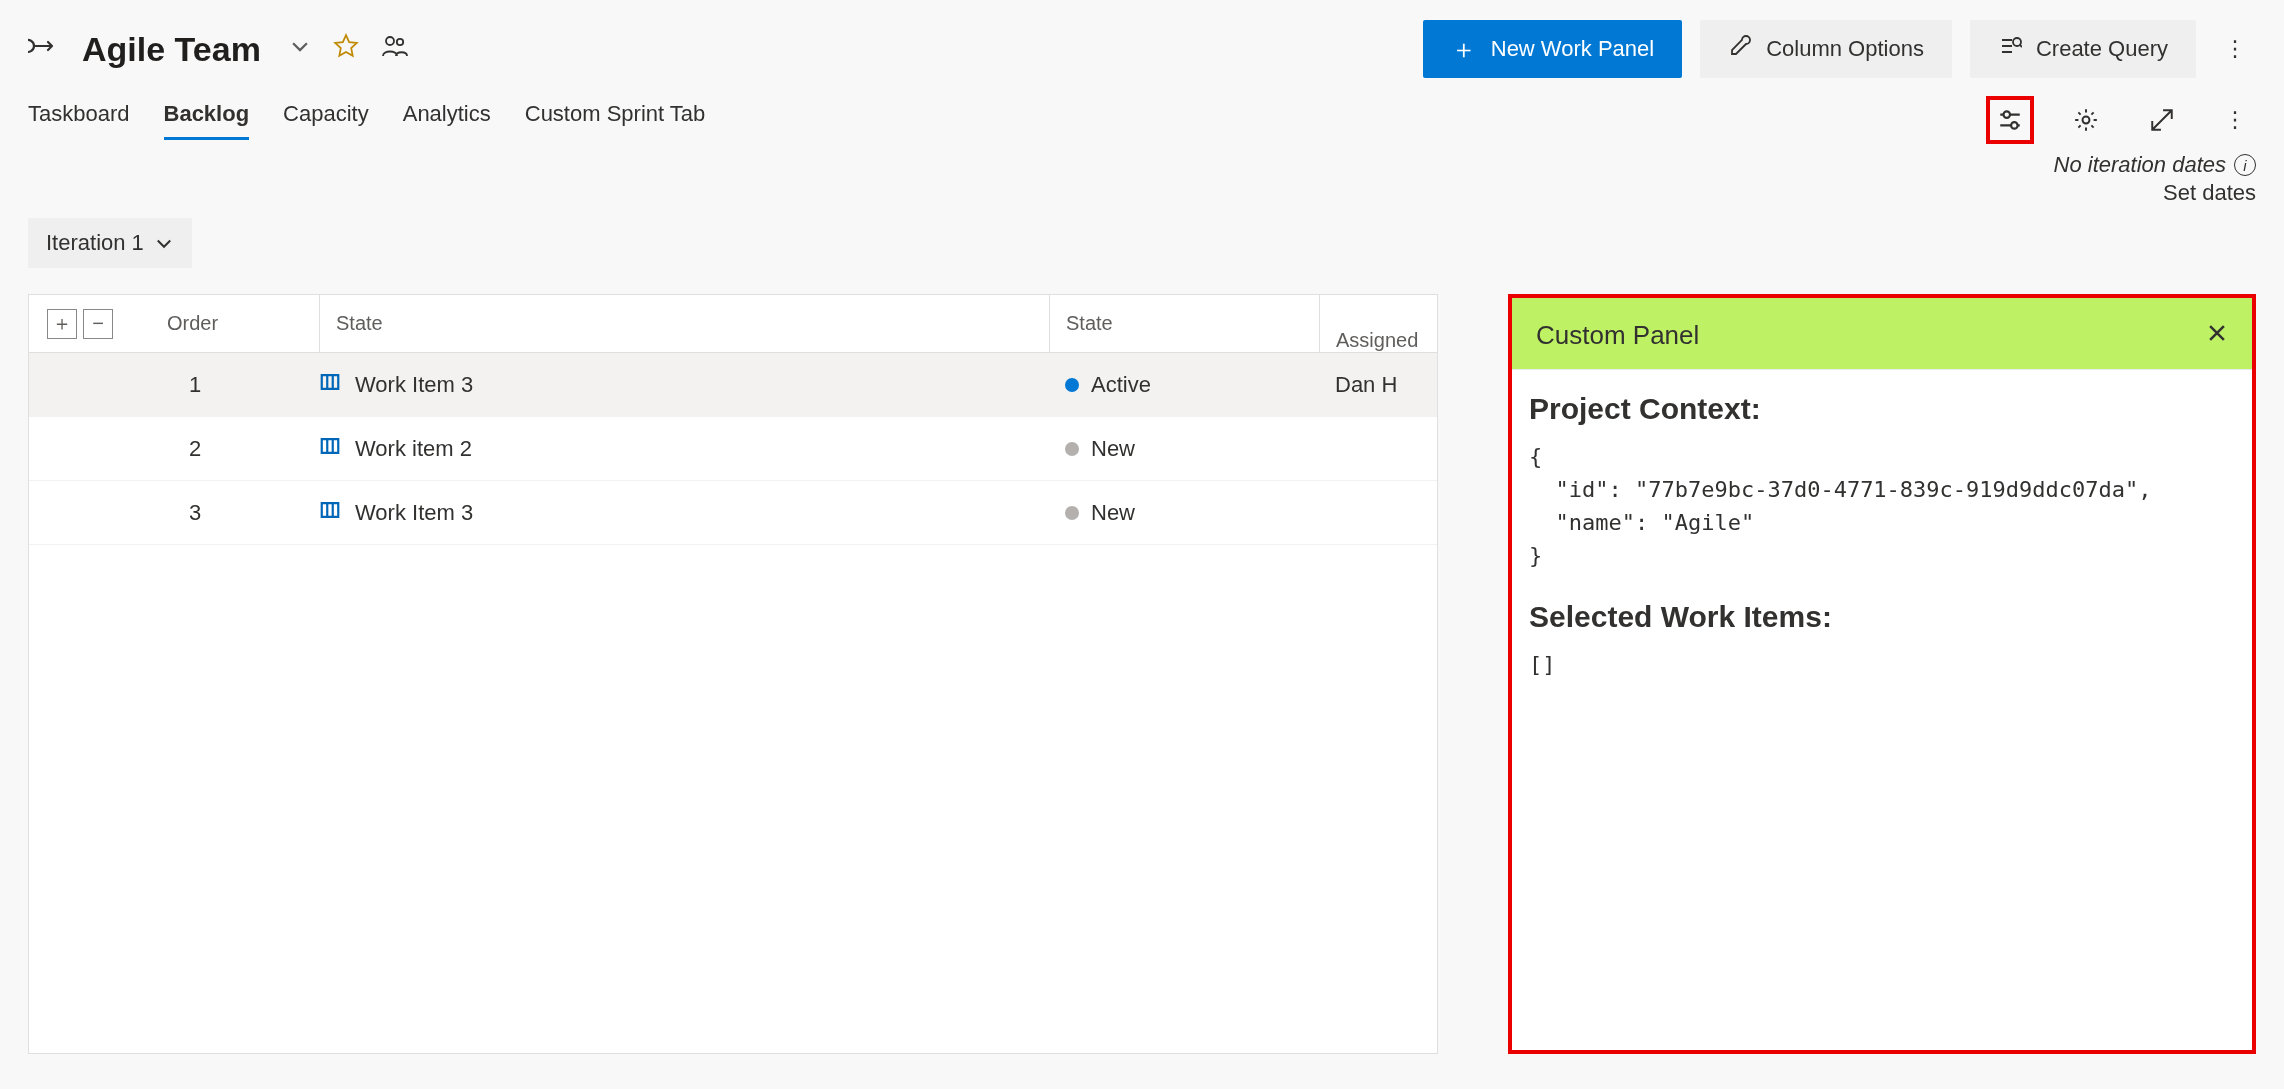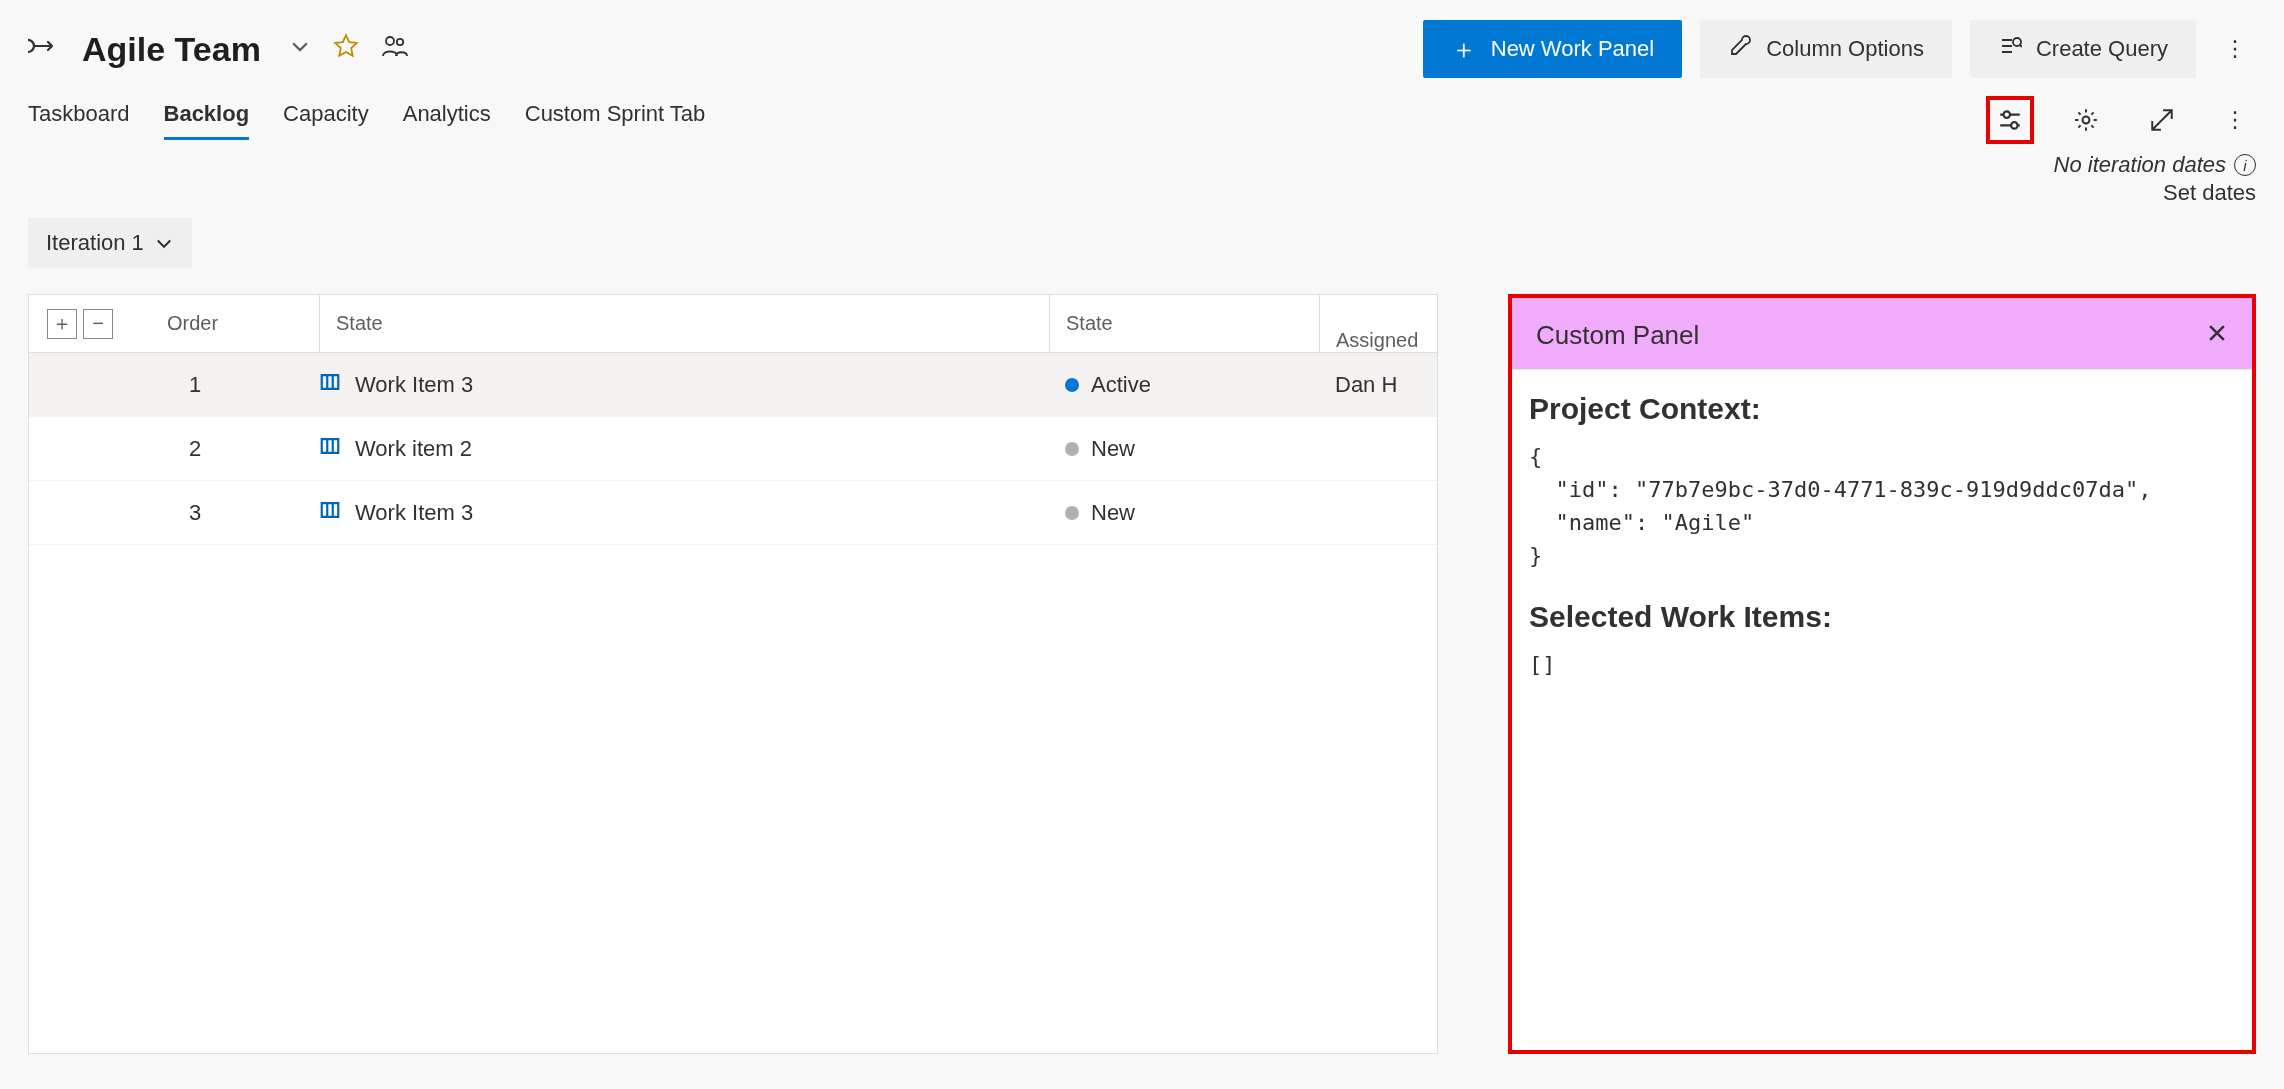--- a/index.html
+++ b/index.html
@@ -182,21 +182,21 @@
       display:flex;
       flex-direction:column;
       min-height:760px;
     }
     .panel-header{
       display:flex;
       align-items:center;
       justify-content:space-between;
       padding: 22px 24px 18px 24px;
       border-bottom:1px solid #e8e8e8;
-      background:#f0abfc;
+      background:#bef264;
     }
     .panel-title{
       font-size:26px;
       color:#323130;
     }
     .close-btn{ font-size:26px; cursor:pointer; color:#323130; }
     .panel-body{
       padding: 22px 17px;
     }
     .panel-h3{

